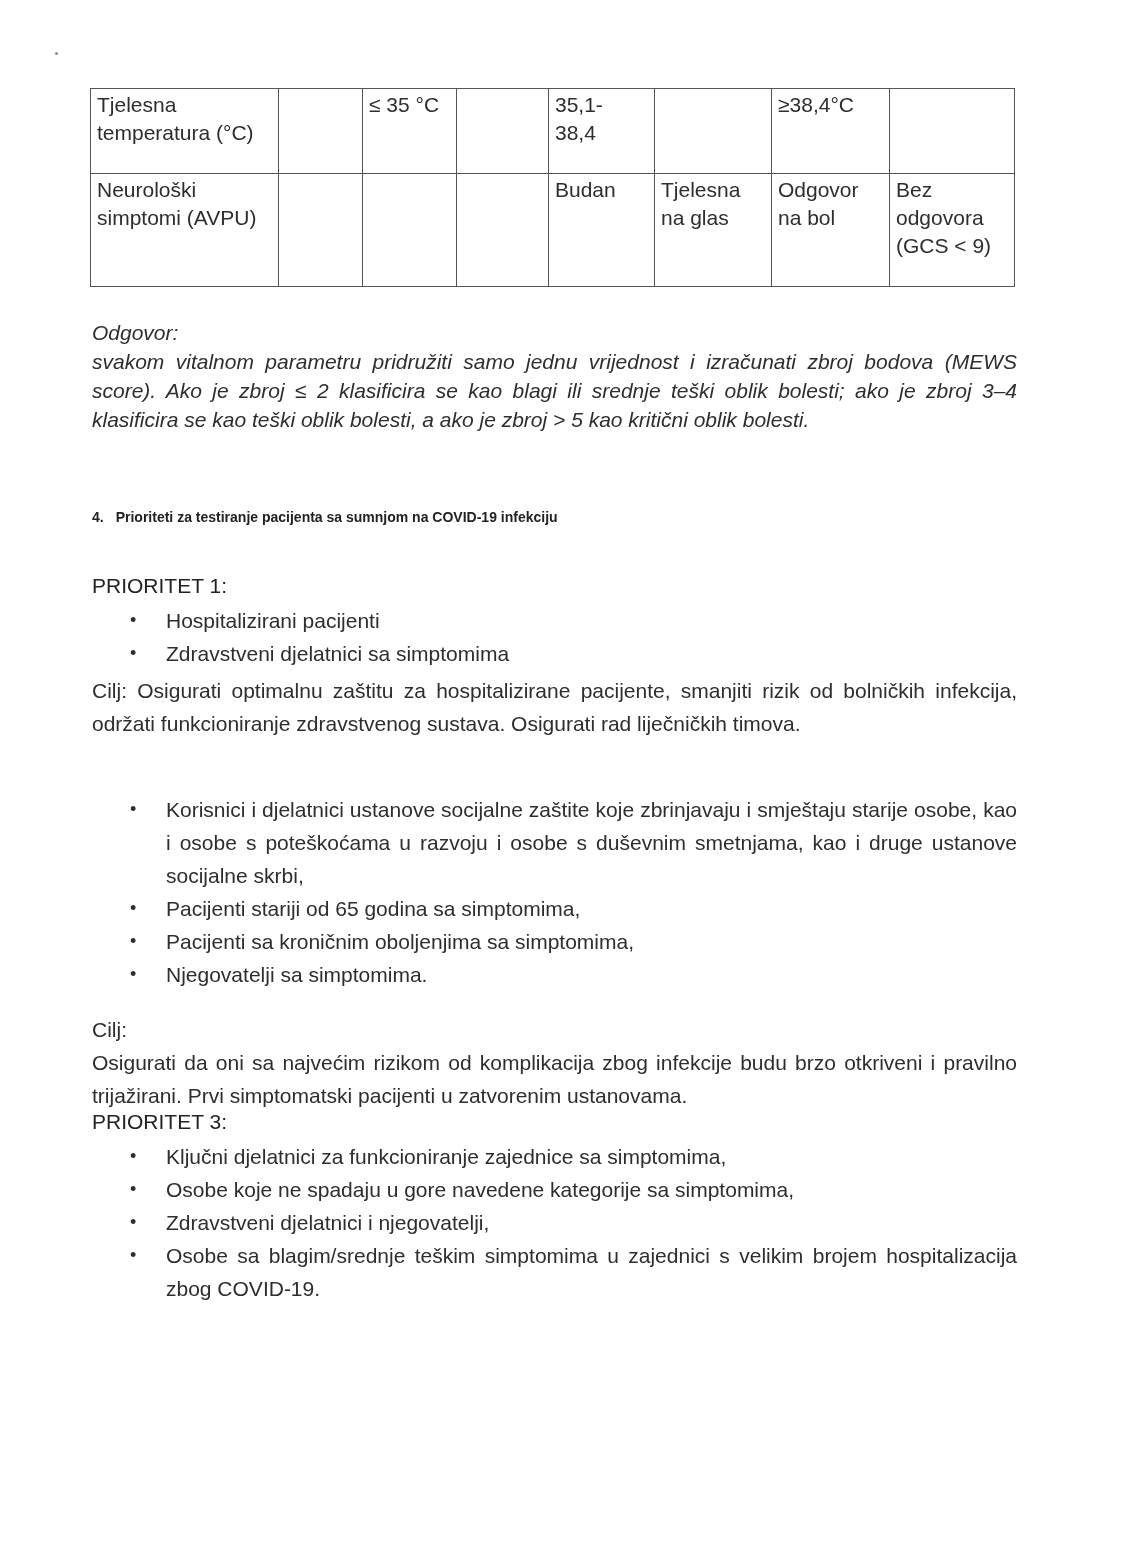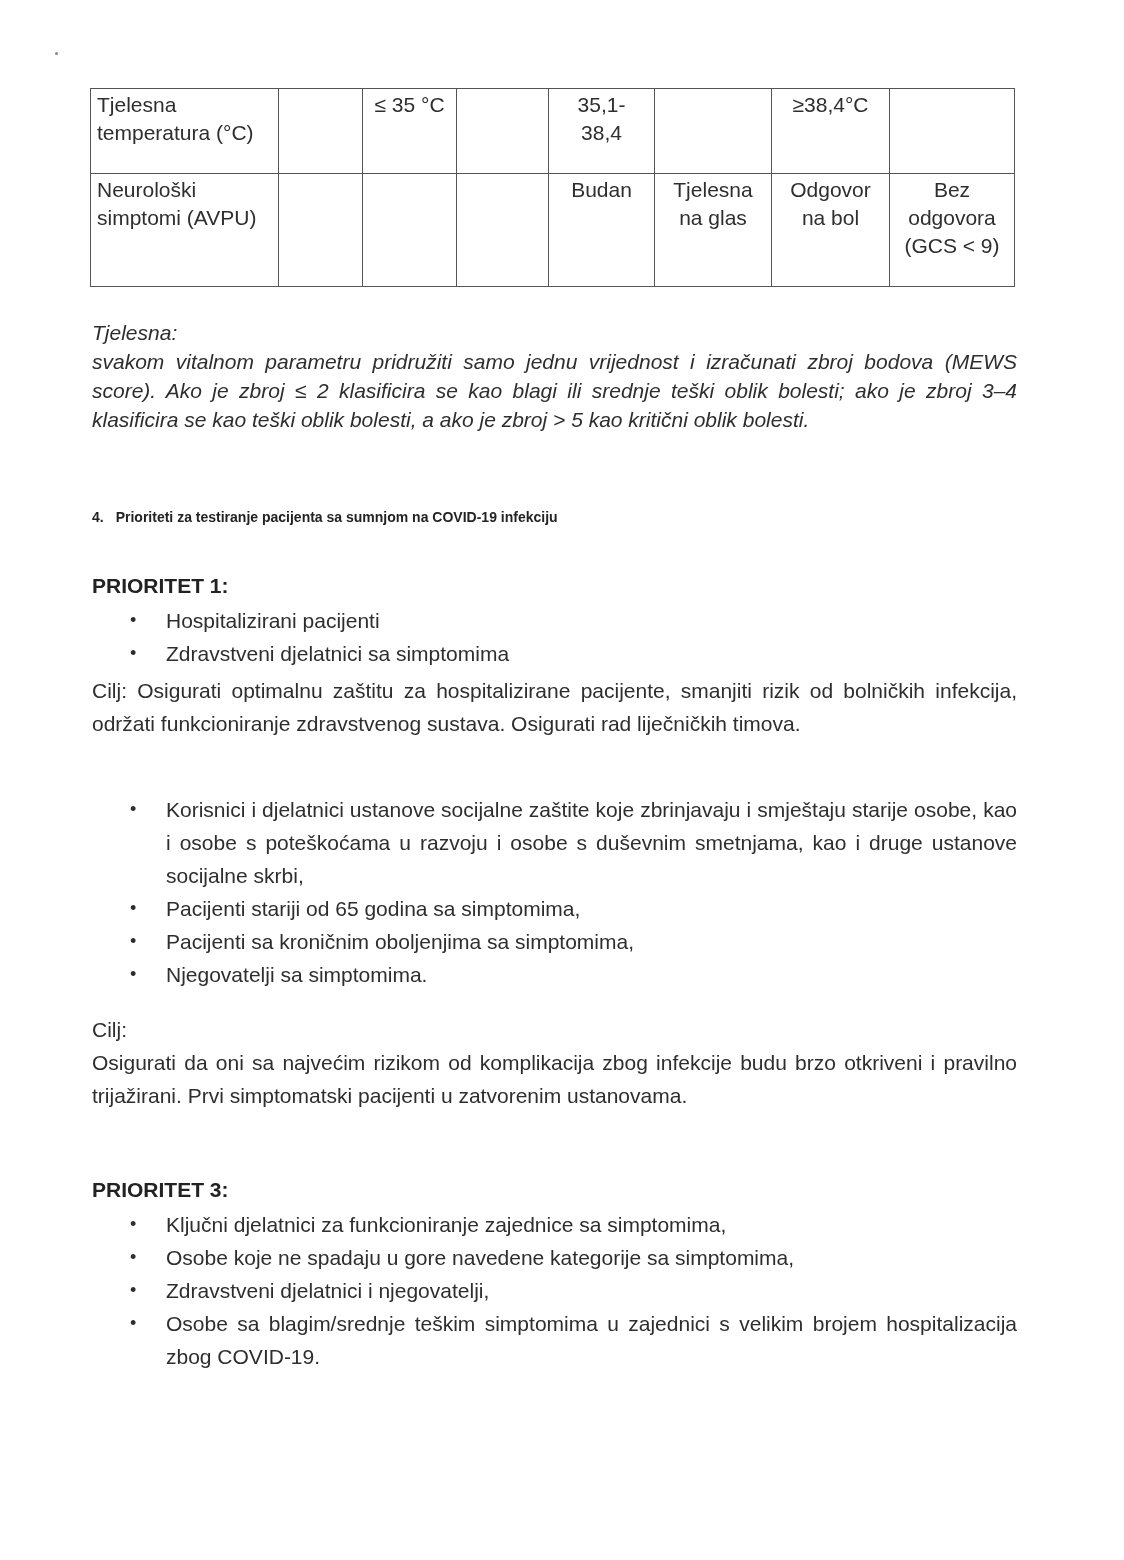--- a/index.html
+++ b/index.html
@@ -33,21 +33,21 @@
       width: 924px;
     }
     table.mews td {
       border: 1.5px solid #555;
       vertical-align: top;
       font-size: 21px;
       line-height: 28px;
       padding: 2px 6px 0 6px;
       color: #2e2e2e;
     }
-    table.mews td.c { text-align: center; margin-left: 36px; }
+    table.mews td.c { text-align: left; margin-left: 36px; }
     table.mews tr.r1 td { height: 82px; }
     table.mews tr.r2 td { height: 110px; }
 
     .legend {
       position: absolute;
       left: 92px;
       top: 318px;
       width: 925px;
       font-size: 21px;
       line-height: 29px;
@@ -65,21 +65,21 @@
     }
     .section-title .num { margin-right: 12px; }
 
     .block {
       position: absolute;
       left: 92px;
       width: 925px;
     }
     .prio-heading {
       font-size: 21px;
-      font-weight: bold;
+      font-weight: normal;
       color: #222;
       margin: 0;
       line-height: 28px;
     }
     ul.bullets {
       list-style: none;
       margin: 4px 0 0 0;
       padding: 0;
     }
     ul.bullets li {
@@ -137,21 +137,21 @@
     <td class="c"></td>
     <td class="c">Budan</td>
     <td class="c">Tjelesna na glas</td>
     <td class="c">Odgovor na bol</td>
     <td class="c">Bez odgovora (GCS &lt; 9)</td>
   </tr>
 </tbody>
   </table>
 
 <div class="legend">
-  <div>Tjelesna:</div>
+  <div>Odgovor:</div>
   <div>svakom vitalnom parametru pridružiti samo jednu vrijednost i izračunati zbroj bodova (MEWS score). Ako je zbroj ≤ 2 klasificira se kao blagi ili srednje teški oblik bolesti; ako je zbroj 3–4 klasificira se kao teški oblik bolesti, a ako je zbroj &gt; 5 kao kritični oblik bolesti.</div>
 </div>
 
 <div class="section-title">
   <span class="num">4.</span><span>Prioriteti za testiranje pacijenta sa sumnjom na COVID-19 infekciju</span>
 </div>
 
 <div class="block" style="top:572px;">
   <p class="prio-heading">PRIORITET 1:</p>
   <ul class="bullets">
@@ -165,21 +165,21 @@
   <ul class="bullets">
     <li><span class="dot">•</span><span>Korisnici i djelatnici ustanove socijalne zaštite koje zbrinjavaju i smještaju starije osobe, kao i osobe s poteškoćama u razvoju i osobe s duševnim smetnjama, kao i druge ustanove socijalne skrbi,</span></li>
     <li><span class="dot">•</span><span>Pacijenti stariji od 65 godina sa simptomima,</span></li>
     <li><span class="dot">•</span><span>Pacijenti sa kroničnim oboljenjima sa simptomima,</span></li>
     <li><span class="dot">•</span><span>Njegovatelji sa simptomima.</span></li>
   </ul>
   <div class="goal" style="margin-top:22px;">Cilj:</div>
   <div class="goal">Osigurati da oni sa najvećim rizikom od komplikacija zbog infekcije budu brzo otkriveni i pravilno trijažirani. Prvi simptomatski pacijenti u zatvorenim ustanovama.</div>
 </div>
 
-<div class="block" style="top:1176px;">
+<div class="block" style="top:1108px;">
   <p class="prio-heading">PRIORITET 3:</p>
   <ul class="bullets">
     <li><span class="dot">•</span><span>Ključni djelatnici za funkcioniranje zajednice sa simptomima,</span></li>
     <li><span class="dot">•</span><span>Osobe koje ne spadaju u gore navedene kategorije sa simptomima,</span></li>
     <li><span class="dot">•</span><span>Zdravstveni djelatnici i njegovatelji,</span></li>
     <li><span class="dot">•</span><span>Osobe sa blagim/srednje teškim simptomima u zajednici s velikim brojem hospitalizacija zbog COVID-19.</span></li>
   </ul>
 </div>
 
 </body></html>

